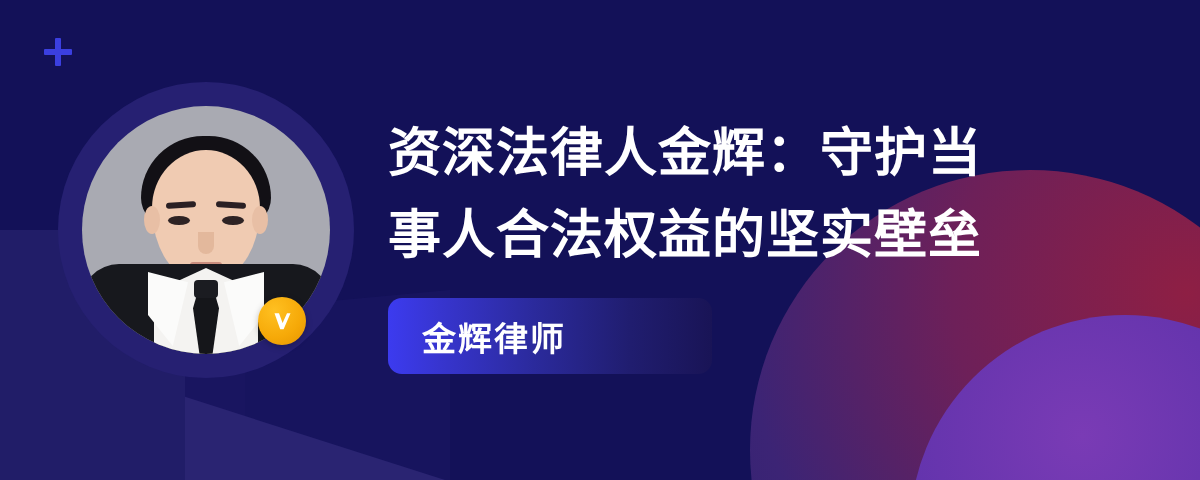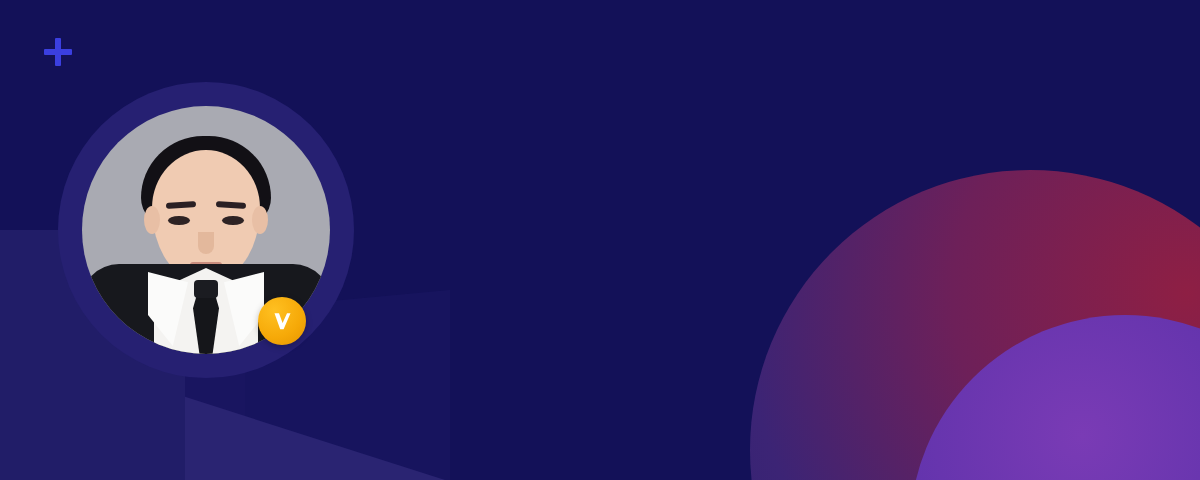--- a/index.html
+++ b/index.html
@@ -308,14 +308,19 @@
         <div class="p-tie-knot"></div>
       </div>
     </div>
     <div class="verified-badge">
       <svg width="26" height="26" viewBox="0 0 26 26" aria-hidden="true">
         <path d="M5.5 5.2 L10.0 5.2 L13.6 15.0 L18.0 5.2 L21.5 5.2 L14.6 21.2 L11.2 21.2 Z" fill="#ffffff"></path>
       </svg>
     </div>
   </div>
 
+  <div class="content">
+    <h1 class="headline">资深法律人金辉：守护当
+事人合法权益的坚实壁垒</h1>
+    <div class="name-pill">金辉律师</div>
+  </div>
 
 </div>
 
 </body></html>

